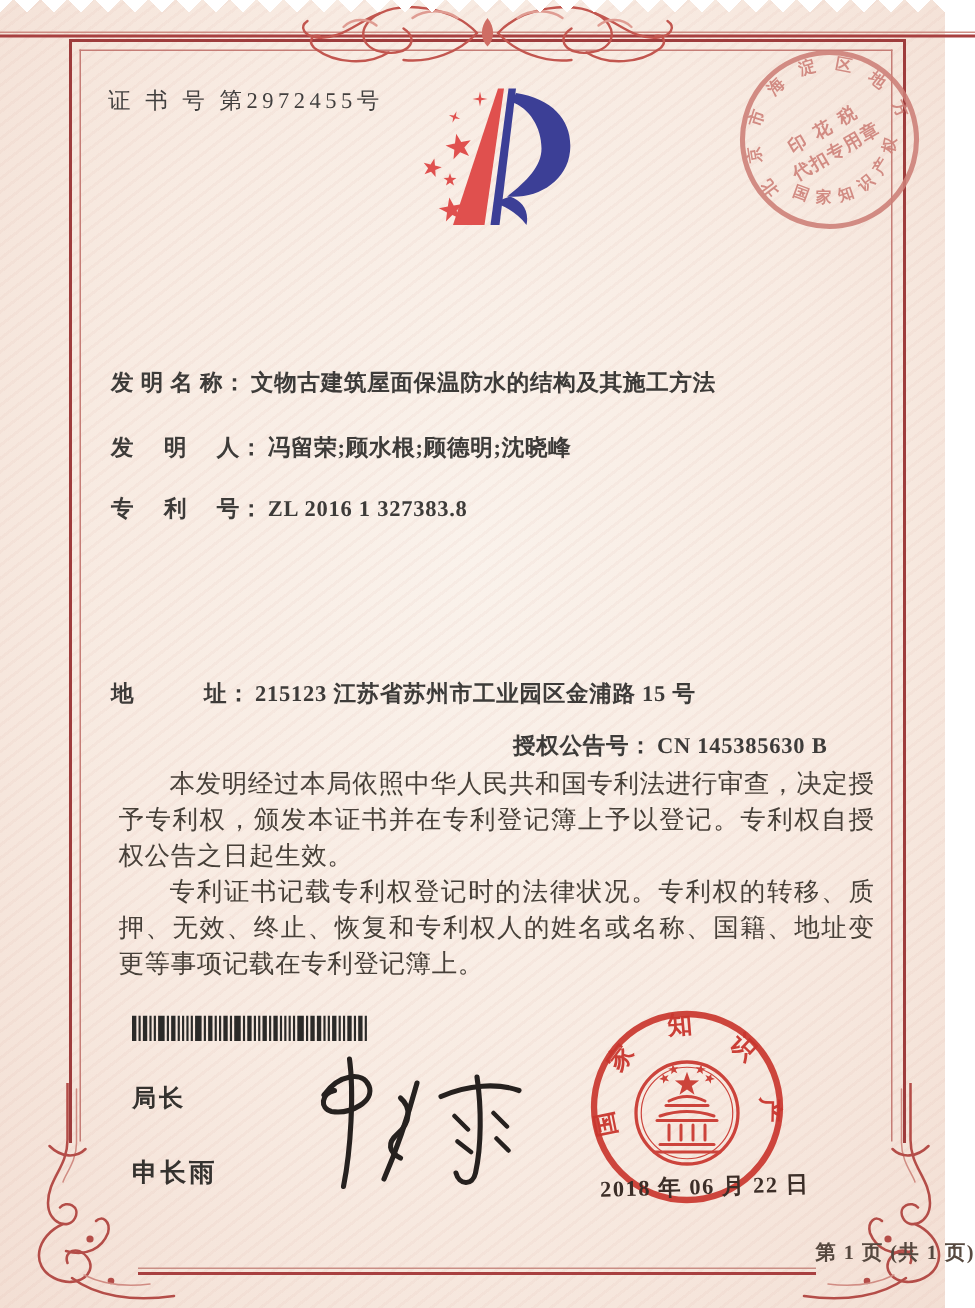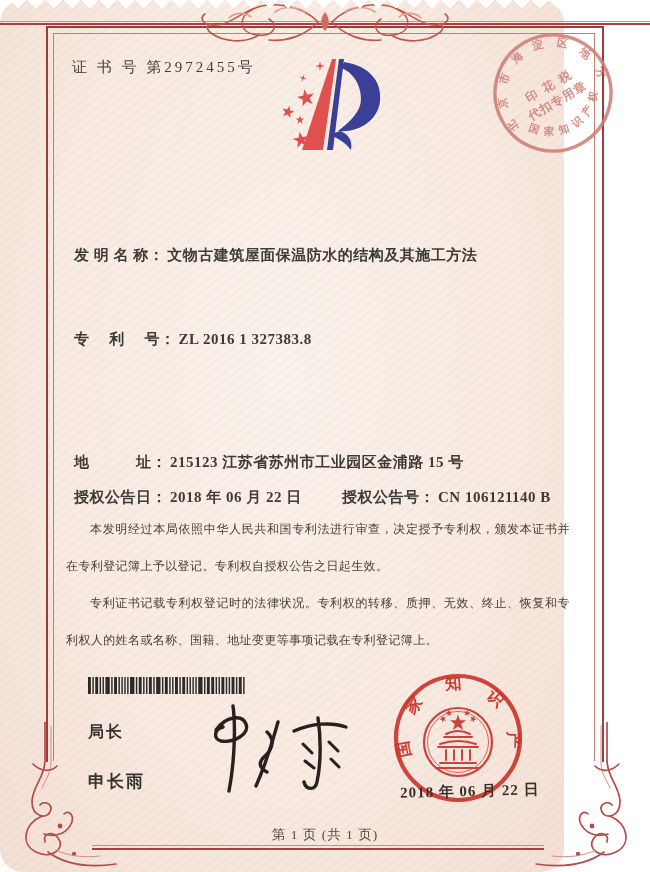--- a/index.html
+++ b/index.html
@@ -1,19 +1,19 @@
 <!DOCTYPE html>
 <html><head>
 <meta charset="utf-8">
 <style>
   html,body{margin:0;padding:0;}
   body{width:650px;height:872px;background:#ffffff;overflow:hidden;
        font-family:"Liberation Serif","DejaVu Serif",serif;}
-  #page{position:relative;width:564px;height:872px;
-        background:radial-gradient(ellipse at 50% 42%, #faf2eb 0%, #f8ebe2 55%, #f3dfd4 100%);border-radius:23px;}
+  #page{position:relative;width:630px;height:872px;
+        background:radial-gradient(ellipse at 50% 42%, #faf2eb 0%, #f8ebe2 55%, #f3dfd4 100%);}
   #page::before{content:"";position:absolute;inset:0;pointer-events:none;
         background:repeating-linear-gradient(-38deg, rgba(209,150,139,0.07) 0 2px, transparent 2px 7px);}
   .zigzag{position:absolute;top:0;left:0;right:0;height:12px;
         background:linear-gradient(-135deg,#ffffff 6px,transparent 0) 0 0,
                    linear-gradient(135deg,#ffffff 6px,transparent 0) 0 0;
         background-size:18px 12px;background-repeat:repeat-x;z-index:6;}
   .topline{position:absolute;top:21px;left:0;width:650px;height:4px;z-index:2;}
   .topline::before{content:"";position:absolute;top:0;left:0;right:0;height:1px;background:#cf8d84;}
   .topline::after{content:"";position:absolute;top:2px;left:0;right:0;height:2px;background:#a84040;}
   .top-orn{position:absolute;top:0;left:165px;z-index:5;}
@@ -29,34 +29,34 @@
   .orn.right{left:530px;transform:scaleX(-1);}
   .certno{position:absolute;left:72px;top:58px;font-size:15px;letter-spacing:3px;
         color:#413f3e;font-weight:500;}
   .logo{position:absolute;left:276px;top:54px;}
   .taxstamp{position:absolute;left:490px;top:30px;opacity:.88;}
   .title{position:absolute;top:155px;left:0;width:650px;text-align:center;
         font-size:36px;letter-spacing:18px;text-indent:18px;color:#323232;font-weight:500;}
   .fieldrow{position:absolute;left:74px;font-size:15px;font-weight:600;color:#3d3b39;
         letter-spacing:.5px;white-space:nowrap;}
   .fieldrow .val{margin-left:3px;}
-  .paras{position:absolute;left:66px;top:511px;width:504px;font-size:12px;
-        line-height:37px;color:#474039;text-align:justify;letter-spacing:.4px;}
+  .paras{position:absolute;left:79px;top:511px;width:504px;font-size:17px;
+        line-height:24px;color:#474039;text-align:justify;letter-spacing:.4px;}
   .paras p{margin:0;text-indent:2em;}
   .barcode{position:absolute;left:88px;top:677px;}
   .bureau-title{position:absolute;left:88px;top:722px;font-size:16px;font-weight:700;
         color:#35322f;font-family:Liberation Serif, serif;letter-spacing:2px;}
   .bureau-name{position:absolute;left:88px;top:770px;font-size:17px;font-weight:700;
         color:#35322f;font-family:"Liberation Sans","DejaVu Sans",sans-serif;letter-spacing:2px;}
   .signature{position:absolute;left:188px;top:698px;}
   .seal{position:absolute;left:388px;top:668px;}
   .seal-date{position:absolute;left:400px;top:782px;width:140px;font-size:15px;font-weight:700;
         color:#3c2e28;letter-spacing:1px;white-space:nowrap;transform:rotate(-1.5deg);}
-  .footer{position:absolute;top:826px;left:0;width:650px;text-align:center;
-        font-size:13.5px;color:#55483f;letter-spacing:1px;}
+  .footer{position:absolute;top:826px;left:0;width:650px;text-align:right;
+        font-size:13.5px;color:#55483f;letter-spacing:1px;font-weight:bold;}
 </style>
 </head>
 <body>
 
 <div id="page">
 
   <div class="topline"></div>
   <svg class="top-orn" width="320" height="48" viewBox="0 0 320 48">
     <g fill="none" stroke="#c2564f" stroke-width="1.6" stroke-linecap="round">
       <g id="halfOrn">
@@ -140,31 +140,31 @@
       </text>
       <text x="63" y="59" text-anchor="middle" font-size="12" font-weight="700" letter-spacing="2">印 花 税</text>
       <text x="63" y="76" text-anchor="middle" font-size="12" font-weight="700" letter-spacing="1">代扣专用章</text>
     </g>
   </svg>
 
 
   <div class="fieldrow" style="top:246px">
     <span>发 明 名 称：</span><span class="val">文物古建筑屋面保温防水的结构及其施工方法</span>
   </div>
+  <div class="fieldrow" style="top:289px">
+    <span>发　 明　 人：</span><span class="val">冯留荣;顾水根;顾德明;沈晓峰</span>
+  </div>
   <div class="fieldrow" style="top:330px">
     <span>专　 利　 号：</span><span class="val">ZL 2016 1 327383.8</span>
   </div>
   <div class="fieldrow" style="top:453px">
     <span>地　　　址：</span><span class="val">215123 江苏省苏州市工业园区金浦路 15 号</span>
   </div>
-  <div class="fieldrow" style="top:488px">
-    <span>授权公告日：</span><span class="val">2018 年 06 月 22 日</span>
-  </div>
   <div class="fieldrow" style="top:488px;left:342px">
-    <span>授权公告号：</span><span class="val">CN 106121140 B</span>
+    <span>授权公告号：</span><span class="val">CN 145385630 B</span>
   </div>
 
   <div class="paras">
     <p>本发明经过本局依照中华人民共和国专利法进行审查，决定授予专利权，颁发本证书并在专利登记簿上予以登记。专利权自授权公告之日起生效。</p>
     <p>专利证书记载专利权登记时的法律状况。专利权的转移、质押、无效、终止、恢复和专利权人的姓名或名称、国籍、地址变更等事项记载在专利登记簿上。</p>
   </div>
 
   <svg class="barcode" width="162" height="17" viewBox="0 0 162 17">
     <g>
         <rect x="0" y="0" width="2.9" height="17" fill="#2b2a28"></rect>

